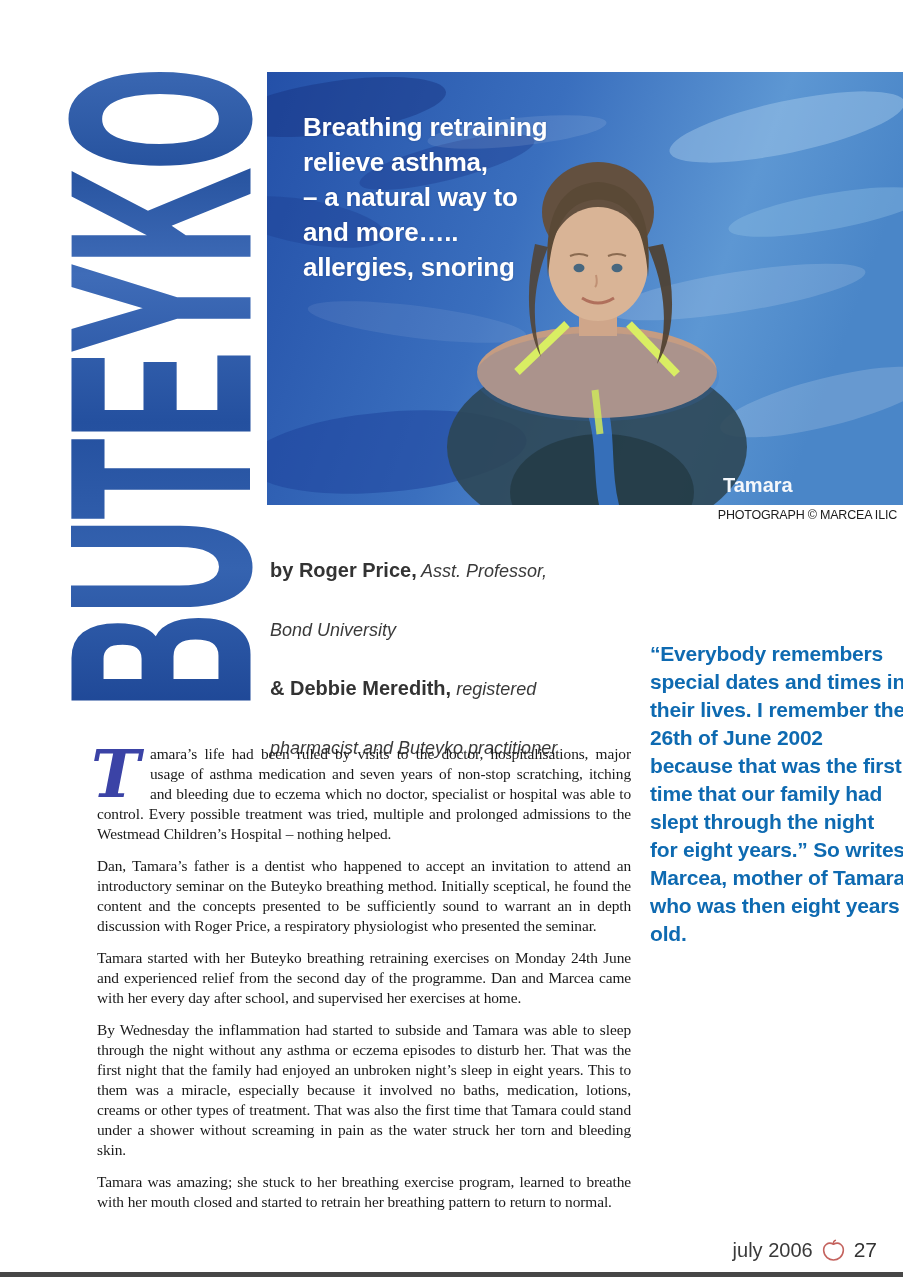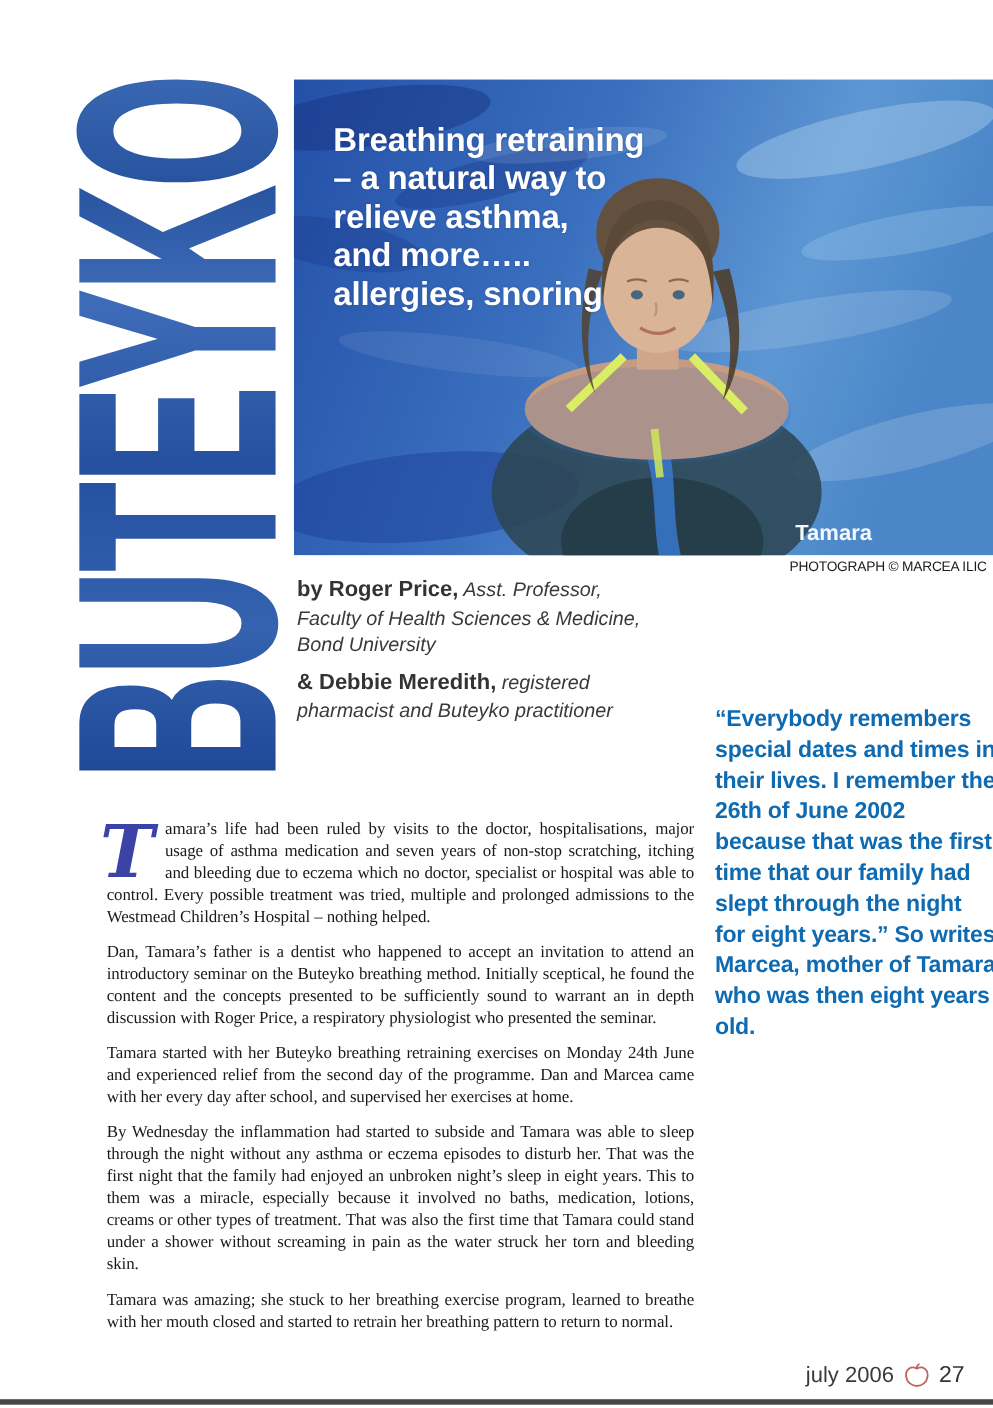--- a/index.html
+++ b/index.html
@@ -6,29 +6,29 @@
   .page{position:relative;width:903px;height:1280px;background:#ffffff;overflow:hidden;
         font-family:"Liberation Sans",sans-serif;}
 
   
   .masthead{position:absolute;left:52px;top:62px;width:208px;height:650px;}
 
   
   .photo{position:absolute;left:267px;top:72px;width:636px;height:433px;overflow:hidden;}
   .photo svg.illus{position:absolute;left:0;top:0;}
   .hero-title{position:absolute;left:36px;top:38px;color:#ffffff;font-weight:bold;
-              font-size:30px;line-height:35px;letter-spacing:-0.2px;text-shadow:0 0 2px rgba(20,40,90,.35);}
+              font-size:26px;line-height:35px;letter-spacing:-0.2px;text-shadow:0 0 2px rgba(20,40,90,.35);}
   .tamara{position:absolute;left:456px;bottom:8px;color:#f4f7fb;font-weight:bold;font-size:20px;}
 
   .credit{position:absolute;right:6px;top:508px;font-size:12.5px;color:#1c1c1c;
           letter-spacing:-0.2px;font-weight:500;margin-left:16px;}
 
   
   .byline{position:absolute;left:270px;top:524px;width:400px;color:#3a3a3a;}
-  .byline .row{line-height:24px;}
+  .byline .row{line-height:24px;margin-top:34px;}
   .b-bold{font-weight:bold;font-size:20px;color:#333;}
   .b-ital{font-style:italic;font-size:18px;}
   .byline .block2{margin-top:10px;}
 
   
   .pull-quote{position:absolute;left:650px;top:640px;width:256px;color:#0e6ab1;
               font-weight:bold;font-size:21px;line-height:28px;letter-spacing:-0.2px;}
 
   
   .article{position:absolute;left:97px;top:744px;width:534px;
@@ -110,36 +110,35 @@
       <ellipse cx="312" cy="196" rx="5.5" ry="4.2" fill="#47677f"></ellipse>
       <ellipse cx="350" cy="196" rx="5.5" ry="4.2" fill="#47677f"></ellipse>
       <path d="M 303 184 Q 312 180 321 184" stroke="#8a6a50" stroke-width="2" fill="none"></path>
       <path d="M 341 184 Q 350 180 359 184" stroke="#8a6a50" stroke-width="2" fill="none"></path>
       <path d="M 329 203 Q 331 212 328 215" stroke="#c09074" stroke-width="2" fill="none"></path>
       <path d="M 315 226 Q 331 236 347 226" stroke="#b0705c" stroke-width="3" fill="none"></path>
     </svg>
 
     <div class="hero-title">
       <div>Breathing retraining</div>
+      <div>relieve asthma,</div>
       <div>– a natural way to</div>
-      <div>relieve asthma,</div>
       <div>and more…..</div>
       <div>allergies, snoring</div>
     </div>
     <div class="tamara">Tamara</div>
   </div>
 
   <div class="credit">PHOTOGRAPH © MARCEA ILIC</div>
 
   <div class="byline">
     <div>
       <div class="row">
         <span class="b-bold">by Roger Price,</span><span class="b-ital"> Asst. Professor,</span>
       </div>
-      <div class="row b-ital">Faculty of Health Sciences &amp; Medicine,</div>
       <div class="row b-ital">Bond University</div>
     </div>
     <div class="block2">
       <div class="row">
         <span class="b-bold">&amp; Debbie Meredith,</span><span class="b-ital"> registered</span>
       </div>
       <div class="row b-ital">pharmacist and Buteyko practitioner</div>
     </div>
   </div>
 

